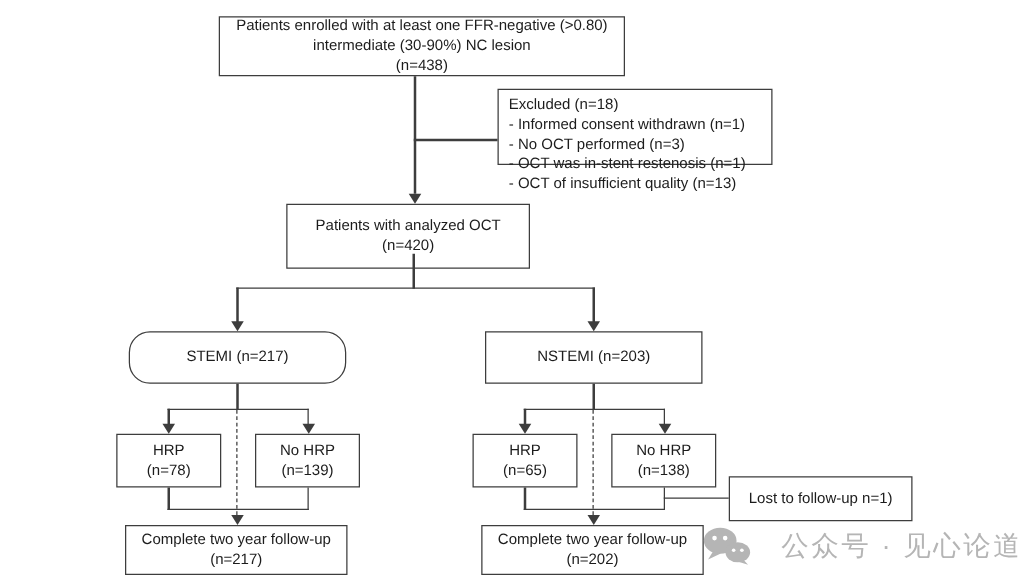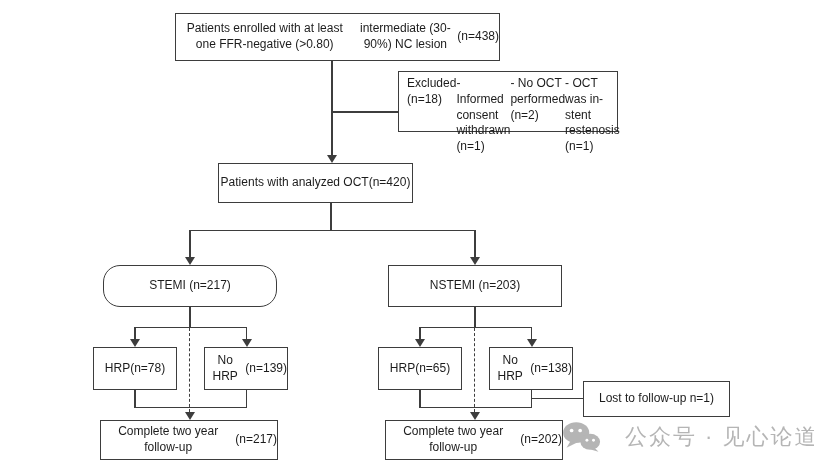--- a/index.html
+++ b/index.html
@@ -11,21 +11,21 @@
   }
   html,body{margin:0;padding:0;background:var(--background);}
   #canvas{
     position:relative;width:814px;height:465px;background:var(--background);
     font-family:"Liberation Sans","DejaVu Sans",sans-serif;color:var(--text);
     overflow:hidden;
   }
   .box{
     position:absolute;box-sizing:border-box;background:#ffffff;
     border:1.5px solid var(--box-border);
-    display:flex;justify-content:center;align-items:center;
+    display:flex;flex-direction:column;justify-content:center;align-items:center;
     font-size:12px;line-height:1.32;text-align:center;
   }
   .box.left{align-items:flex-start;text-align:left;padding:4px 8px;justify-content:flex-start;}
   .vline{position:absolute;width:1.5px;background:var(--line);}
   .hline{position:absolute;height:1.5px;background:var(--line);}
   .dashline{position:absolute;width:0;border-left:1.5px dashed var(--line);}
   .arrow-down{
     position:absolute;width:0;height:0;
     border-left:5px solid transparent;border-right:5px solid transparent;
     border-top:8px solid var(--line);
@@ -42,25 +42,26 @@
 
   <div class="box" style="left:175px;top:13px;width:325px;height:48px;">
     <div>Patients enrolled with at least one FFR-negative (&gt;0.80)</div>
     <div>intermediate (30-90%) NC lesion</div>
     <div>(n=438)</div>
   </div>
 
   <div class="box left" style="left:398px;top:71px;width:220px;height:61px;">
     <div>Excluded (n=18)</div>
     <div>- Informed consent withdrawn (n=1)</div>
-    <div>- No OCT performed (n=2)</div>
+    <div>- No OCT performed (n=3)</div>
     <div>- OCT was in-stent restenosis (n=1)</div>
+    <div>- OCT of insufficient quality (n=13)</div>
   </div>
 
-  <div class="box" style="left:218px;top:163px;width:195px;height:40px;">
+  <div class="box" style="left:229px;top:163px;width:195px;height:52px;">
     <div>Patients with analyzed OCT</div>
     <div>(n=420)</div>
   </div>
 
   <div class="box" style="left:103px;top:265px;width:174px;height:42px;border-radius:17px;">
     <div>STEMI (n=217)</div>
   </div>
 
   <div class="box" style="left:388px;top:265px;width:174px;height:42px;">
     <div>NSTEMI (n=203)</div>

